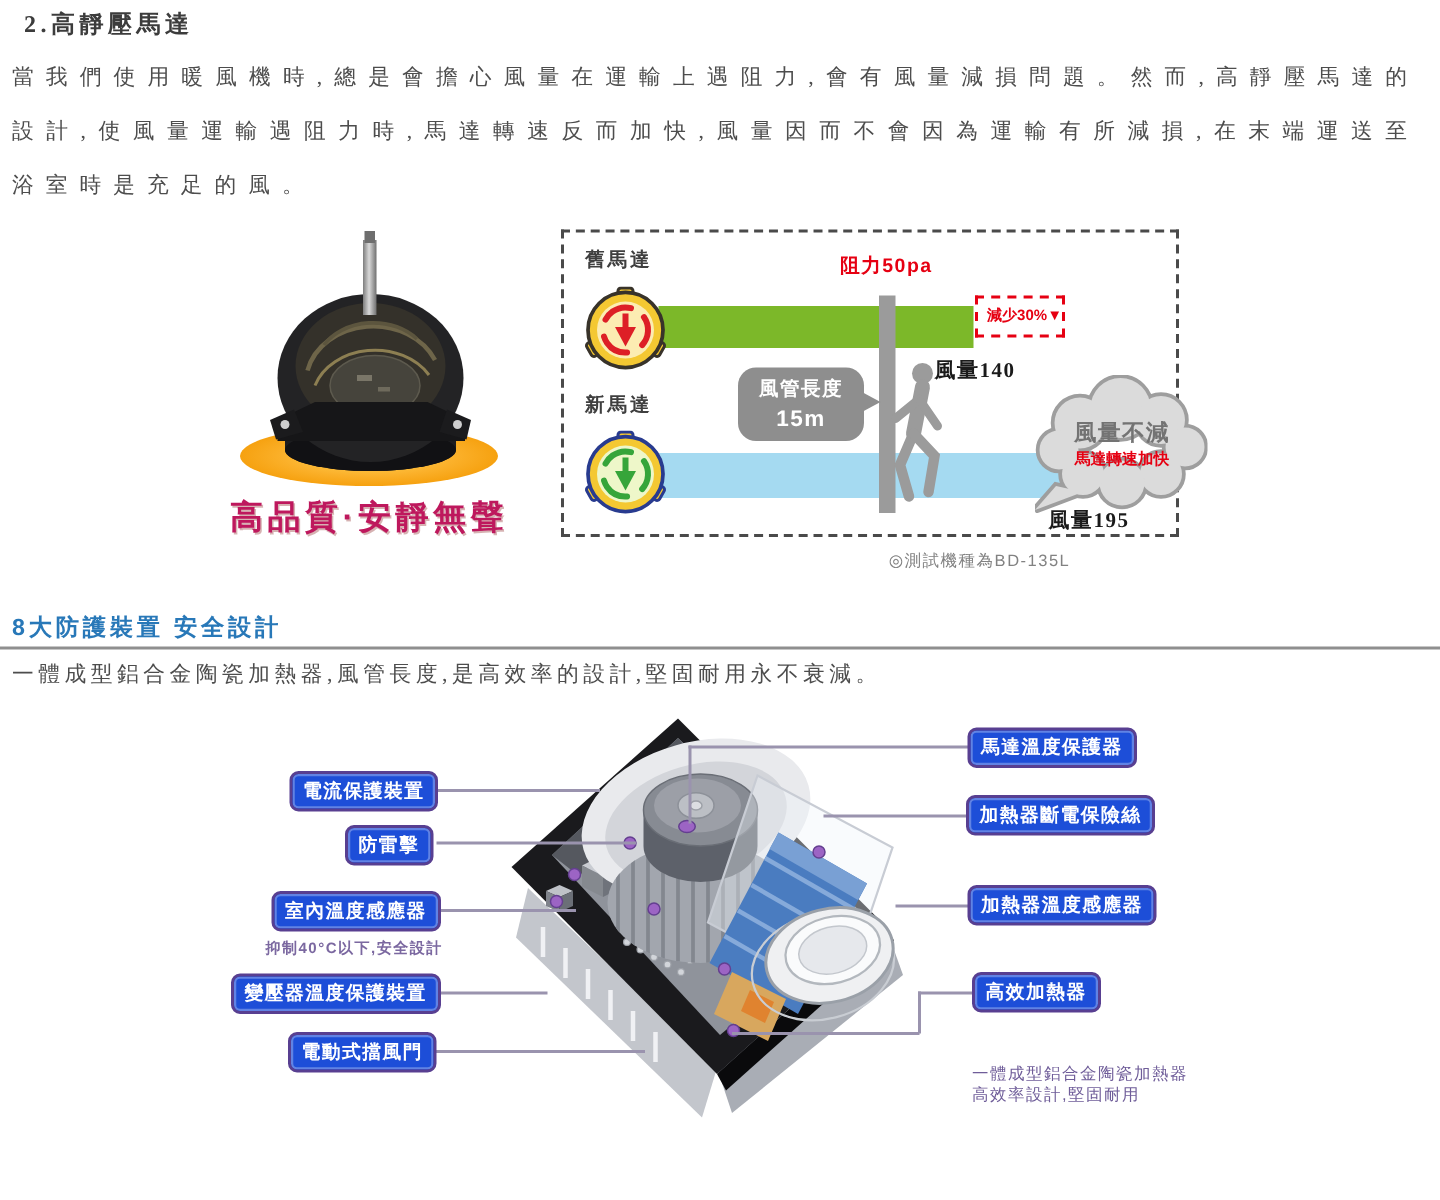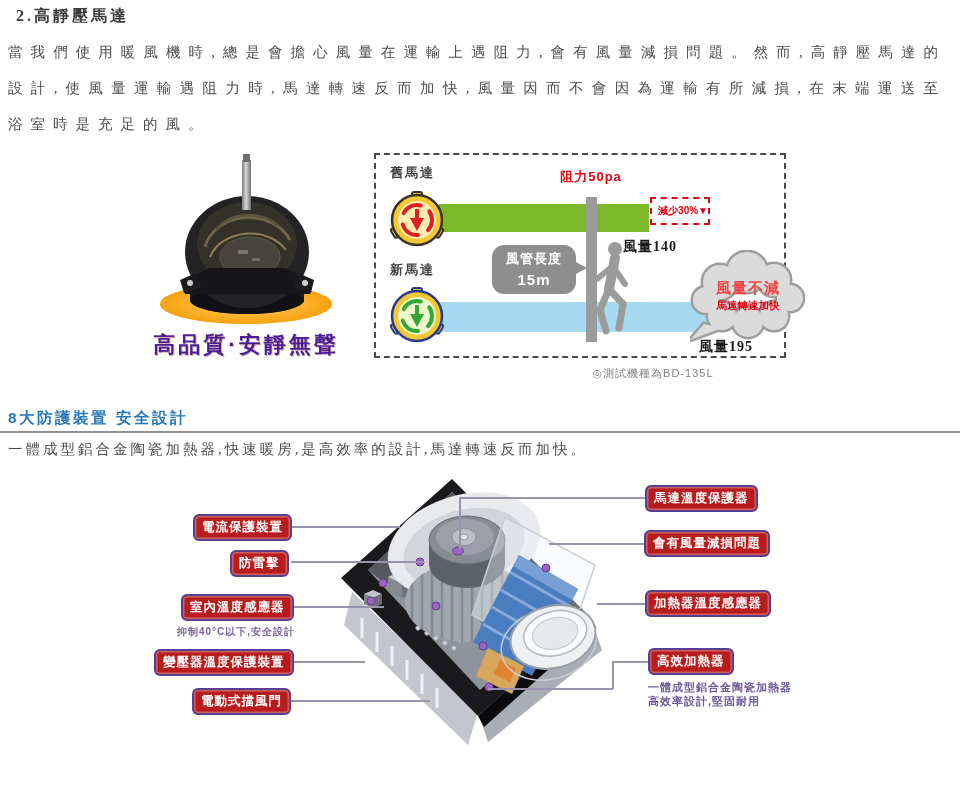--- a/index.html
+++ b/index.html
@@ -6,55 +6,55 @@
   #page{position:relative;width:960px;height:800px;background:#ffffff;overflow:hidden;
         font-family:"Liberation Sans","DejaVu Sans",sans-serif;}
   .abs{position:absolute;}
   .serif{font-family:"Liberation Serif","DejaVu Serif",serif;}
 
   
   .doc-title{left:16px;top:6px;font-size:16px;font-weight:bold;color:#3c3c3c;letter-spacing:3px;}
   .doc-para{left:8px;top:34px;width:938px;font-size:14.5px;color:#4d4d4d;letter-spacing:8px;
             line-height:36px;text-align:justify;}
   .motor-caption{left:138px;top:330px;width:216px;text-align:center;font-size:22px;font-weight:bold;
-            color:#4c1d95;letter-spacing:3px;text-shadow:1px 1px 0 rgba(120,0,0,.30);}
+            color:#be185d;letter-spacing:3px;text-shadow:1px 1px 0 rgba(120,0,0,.30);}
 
   
   .panel{left:374px;top:153px;width:412px;height:205px;border:2px dashed #4a4a4a;box-sizing:border-box;background:#fff;}
   .panel .lbl{position:absolute;font-size:13px;font-weight:bold;color:#3f3f3f;letter-spacing:2px;}
   .bar{position:absolute;}
   .bar-green{left:63px;top:49px;width:210px;height:28px;background:#7cb829;}
   .bar-blue{left:63px;top:147px;width:273px;height:30px;background:#a5daf1;}
   .wall{left:210px;top:42px;width:11px;height:145px;background:#9b9b9b;}
   .resist{left:150px;top:13px;width:130px;text-align:center;font-size:13px;font-weight:bold;color:#e60012;letter-spacing:1px;}
   .redbox{left:274px;top:32px;width:60px;height:28px;border:2px dashed #e60012;box-sizing:border-box;
           text-align:right;font-size:10px;font-weight:bold;color:#e60012;line-height:24px;letter-spacing:0;margin-top:10px;}
   .flow{position:absolute;font-size:14px;font-weight:bold;color:#1a1a1a;letter-spacing:1px;}
   .bubble{left:116px;top:90px;width:84px;height:49px;background:#8e8e8e;border-radius:12px;
           color:#fff;font-weight:bold;text-align:center;font-size:13px;line-height:1.45;padding-top:5px;box-sizing:border-box;letter-spacing:1px;}
   .bubble-tail{left:198px;top:106px;width:0;height:0;border-left:13px solid #8e8e8e;
           border-top:7px solid transparent;border-bottom:7px solid transparent;}
   .footnote{left:520px;top:366px;width:266px;text-align:center;font-size:11px;color:#828282;letter-spacing:1px;}
 
   
   .cloud-wrap{left:690px;top:250px;width:115px;height:92px;}
-  .cloud-t1{left:692px;top:279px;width:112px;text-align:center;font-size:15px;font-weight:bold;color:#ef4444;letter-spacing:1px;}
+  .cloud-t1{left:692px;top:279px;width:112px;text-align:center;font-size:15px;font-weight:bold;color:#737373;letter-spacing:1px;}
   .cloud-t2{left:692px;top:299px;width:112px;text-align:center;font-size:10.5px;font-weight:bold;color:#e60012;}
 
   
   .sec2-title{left:8px;top:408px;font-size:15.5px;font-weight:bold;color:#2878b8;letter-spacing:2.5px;}
   .sec2-rule{left:0;top:431px;width:960px;height:2px;background:#8f8f8f;}
   .sec2-para{left:8px;top:440px;width:930px;font-size:14.5px;color:#4d4d4d;letter-spacing:3px;}
 
   
-  .plabel{position:absolute;background:#b91c1c;border:2px solid #583f91;border-radius:6px;color:#fff;
+  .plabel{position:absolute;background:#1d4ed8;border:2px solid #583f91;border-radius:6px;color:#fff;
           font-size:12.5px;font-weight:bold;letter-spacing:1px;padding:3px 7px;white-space:nowrap;
           box-shadow:inset 0 0 0 1.5px rgba(255,255,255,.30);text-align:center;}
   .psub{position:absolute;font-size:10px;font-weight:bold;color:#7b68a0;letter-spacing:1px;white-space:nowrap;}
-  .psub2{position:absolute;font-size:11px;font-weight:bold;color:#6f5d99;letter-spacing:1px;white-space:nowrap;}
+  .psub2{position:absolute;font-size:11px;font-weight:normal;color:#6f5d99;letter-spacing:1px;white-space:nowrap;margin-top:28px;}
   .cline{position:absolute;background:#9a93ae;}
 </style>
 </head>
 <body>
 
 <div id="page">
 
   <div class="abs doc-title serif">2.高靜壓馬達</div>
   <div class="abs doc-para serif">當我們使用暖風機時,總是會擔心風量在運輸上遇阻力,會有風量減損問題。然而,高靜壓馬達的設計,使風量運輸遇阻力時,馬達轉速反而加快,風量因而不會因為運輸有所減損,在末端運送至浴室時是充足的風。</div>
 
@@ -189,21 +189,21 @@
       <polygon points="14,74 0,90 32,78"></polygon>
     </g>
   </svg>
   <div class="abs cloud-t1">風量不減</div>
   <div class="abs cloud-t2">馬達轉速加快</div>
 
   <div class="abs footnote">◎測試機種為BD-135L</div>
 
   <div class="abs sec2-title">8大防護裝置 安全設計</div>
   <div class="abs sec2-rule"></div>
-  <div class="abs sec2-para serif">一體成型鋁合金陶瓷加熱器,快速暖房,是高效率的設計,馬達轉速反而加快。</div>
+  <div class="abs sec2-para serif">一體成型鋁合金陶瓷加熱器,風管長度,是高效率的設計,堅固耐用永不衰減。</div>
 
   <svg class="abs" style="left:330px;top:465px" width="470" height="290" viewBox="330 465 470 290">
     <defs>
       <clipPath id="cSkirt">
           <ellipse cx="467" cy="602" rx="62" ry="40"></ellipse>
         </clipPath>
       <clipPath id="cSlab">
           <polygon points="519,555 578,589 532,676 473,642"></polygon>
         </clipPath>
     </defs>
@@ -329,19 +329,19 @@
   <div class="cline" style="left:488px;top:688px;width:125px;height:1.5px"></div>
 
   <div class="plabel" style="left:193px;top:514px">電流保護裝置</div>
   <div class="plabel" style="left:230px;top:550px">防雷擊</div>
   <div class="plabel" style="left:181px;top:594px">室內溫度感應器</div>
   <div class="psub" style="left:177px;top:625px">抑制40°C以下,安全設計</div>
   <div class="plabel" style="left:154px;top:649px">變壓器溫度保護裝置</div>
   <div class="plabel" style="left:192px;top:688px">電動式擋風門</div>
 
   <div class="plabel" style="left:645px;top:485px">馬達溫度保護器</div>
-  <div class="plabel" style="left:644px;top:530px">會有風量減損問題</div>
+  <div class="plabel" style="left:644px;top:530px">加熱器斷電保險絲</div>
   <div class="plabel" style="left:645px;top:590px">加熱器溫度感應器</div>
   <div class="plabel" style="left:648px;top:648px">高效加熱器</div>
   <div class="psub2" style="left:648px;top:680px">一體成型鋁合金陶瓷加熱器</div>
   <div class="psub2" style="left:648px;top:694px">高效率設計,堅固耐用</div>
 
 </div>
 
 </body></html>

